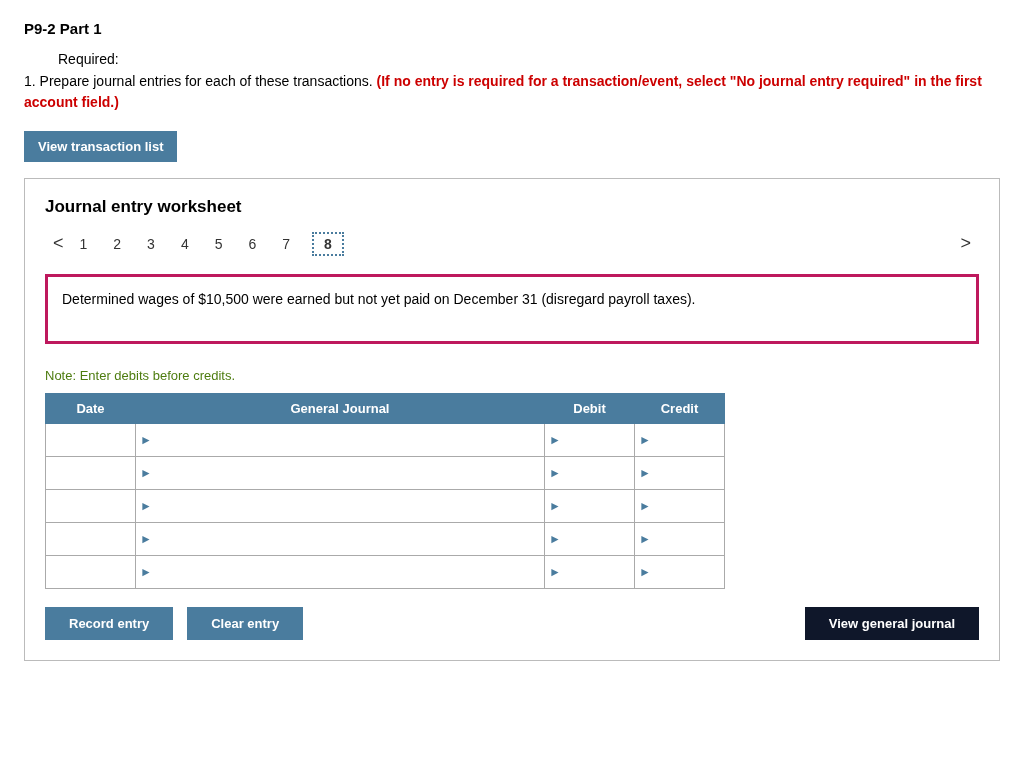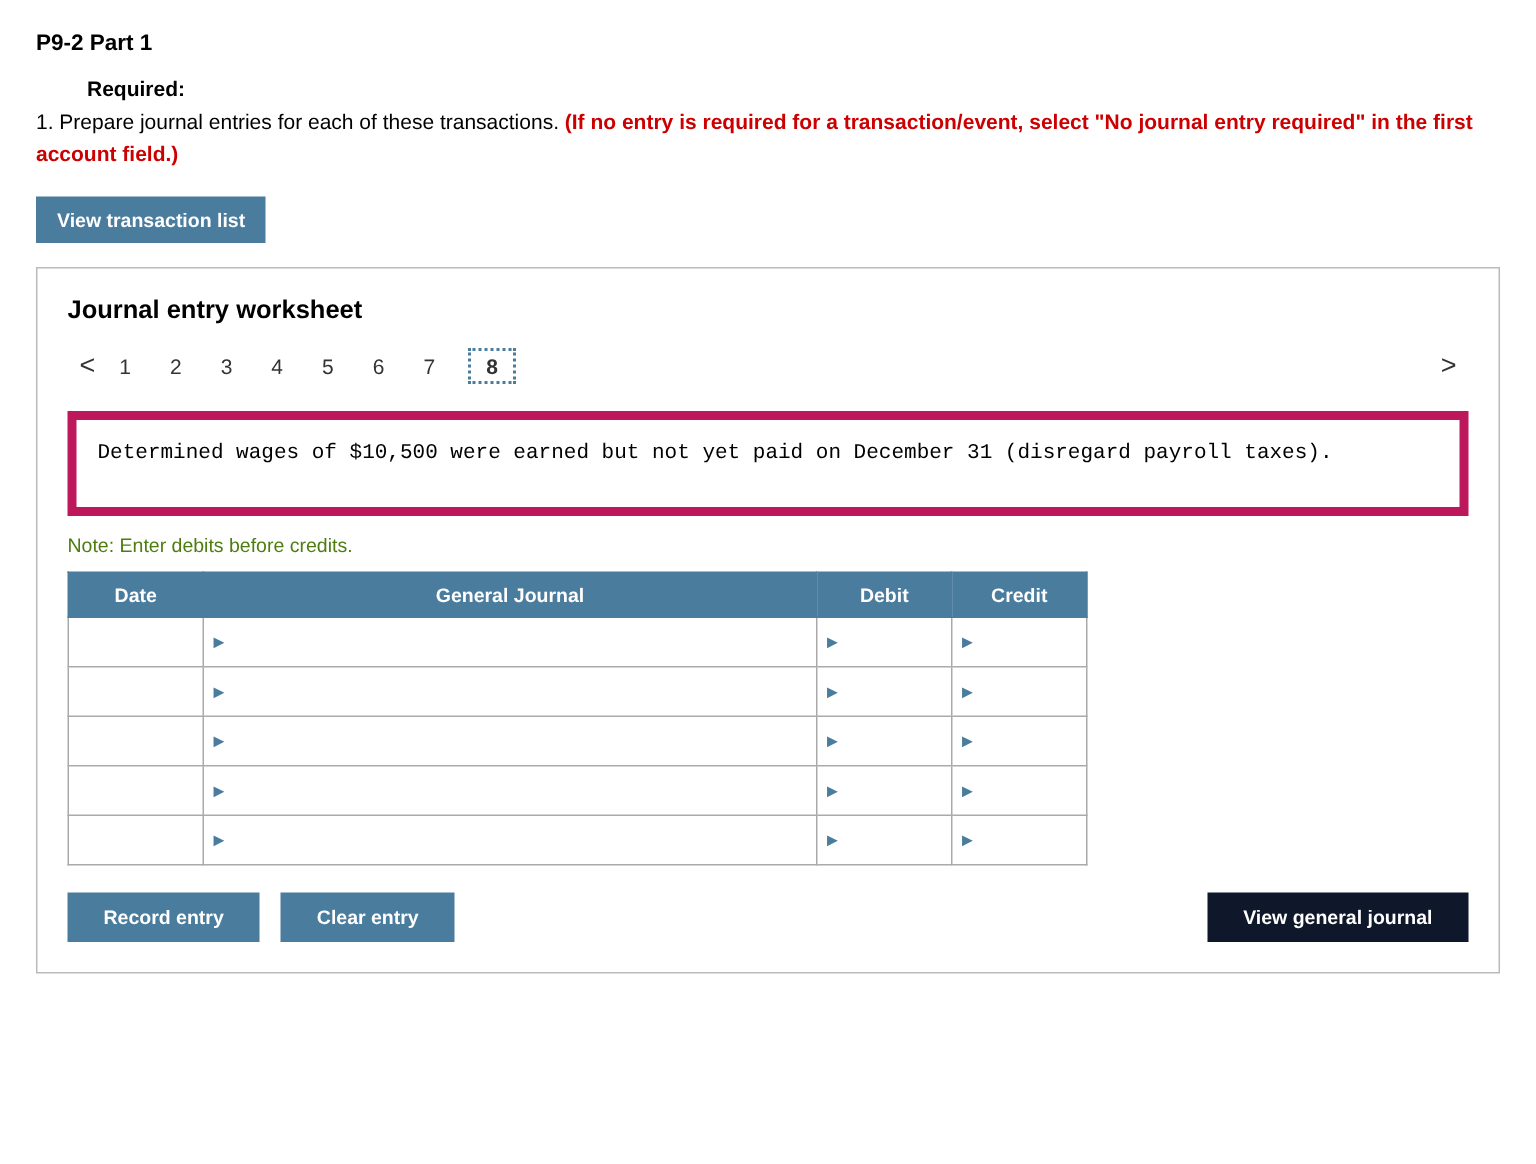--- a/index.html
+++ b/index.html
@@ -10,21 +10,21 @@
       color: #000;
       padding: 20px 24px;
       max-width: 1024px;
     }
     .page-title {
       font-weight: bold;
       font-size: 15px;
       margin-bottom: 14px;
     }
     .required-label {
-      font-weight: bold;
+      font-weight: normal;
       margin-bottom: 4px;
       padding-left: 34px;
     }
     .instructions {
       margin-bottom: 18px;
       line-height: 1.5;
     }
     .instructions .highlight {
       color: #c00;
       font-weight: bold;
@@ -75,26 +75,25 @@
       cursor: pointer;
       padding: 2px 4px;
       color: #333;
     }
     .nav-num.active {
       border: 2px dotted #4a7c9e;
       padding: 2px 10px;
       font-weight: bold;
     }
     .scenario-box {
-      border: 6px solid #be185d;
+      border: 3px solid #be185d;
       padding: 12px 14px;
-      margin-bottom: 12px;
+      margin-bottom: 24px;
       min-height: 70px;
       line-height: 1.5;
-      font-family: Liberation Mono, monospace;
     }
     .note-text {
       color: #4d7c0f;
       font-size: 13px;
       margin-bottom: 10px;
     }
     .journal-table {
       border-collapse: collapse;
       width: 100%;
       max-width: 680px;

